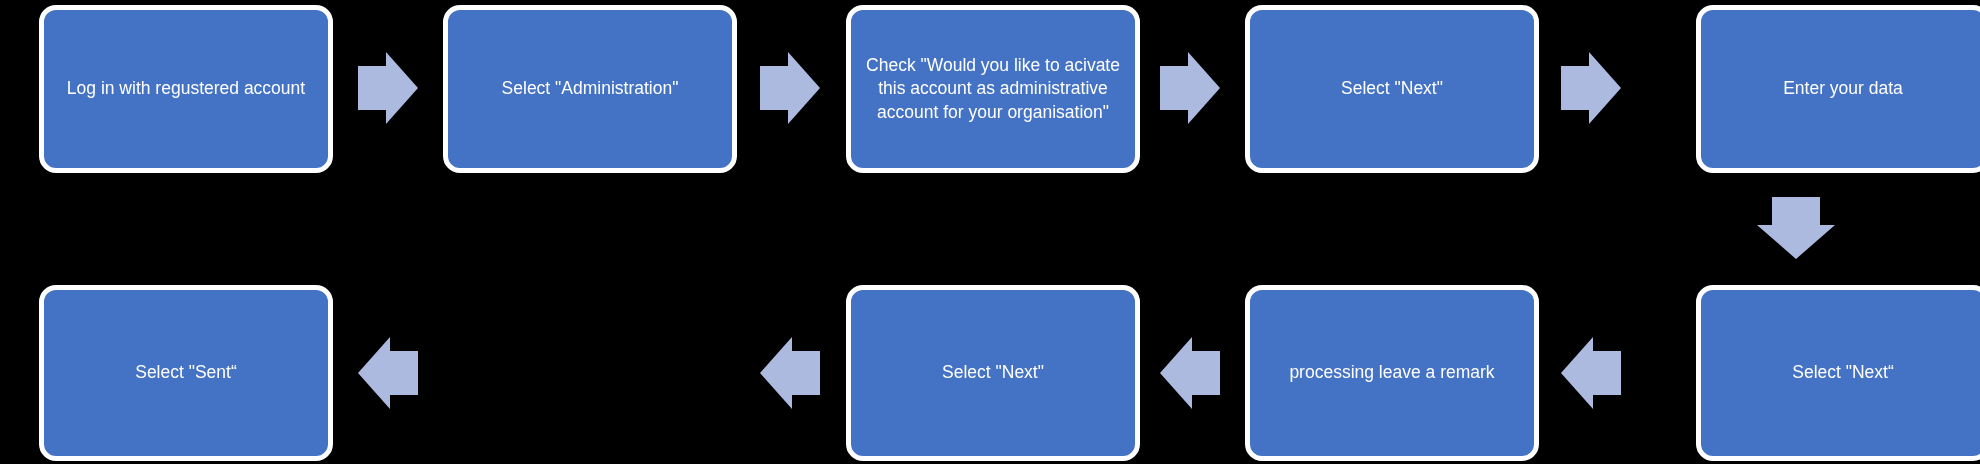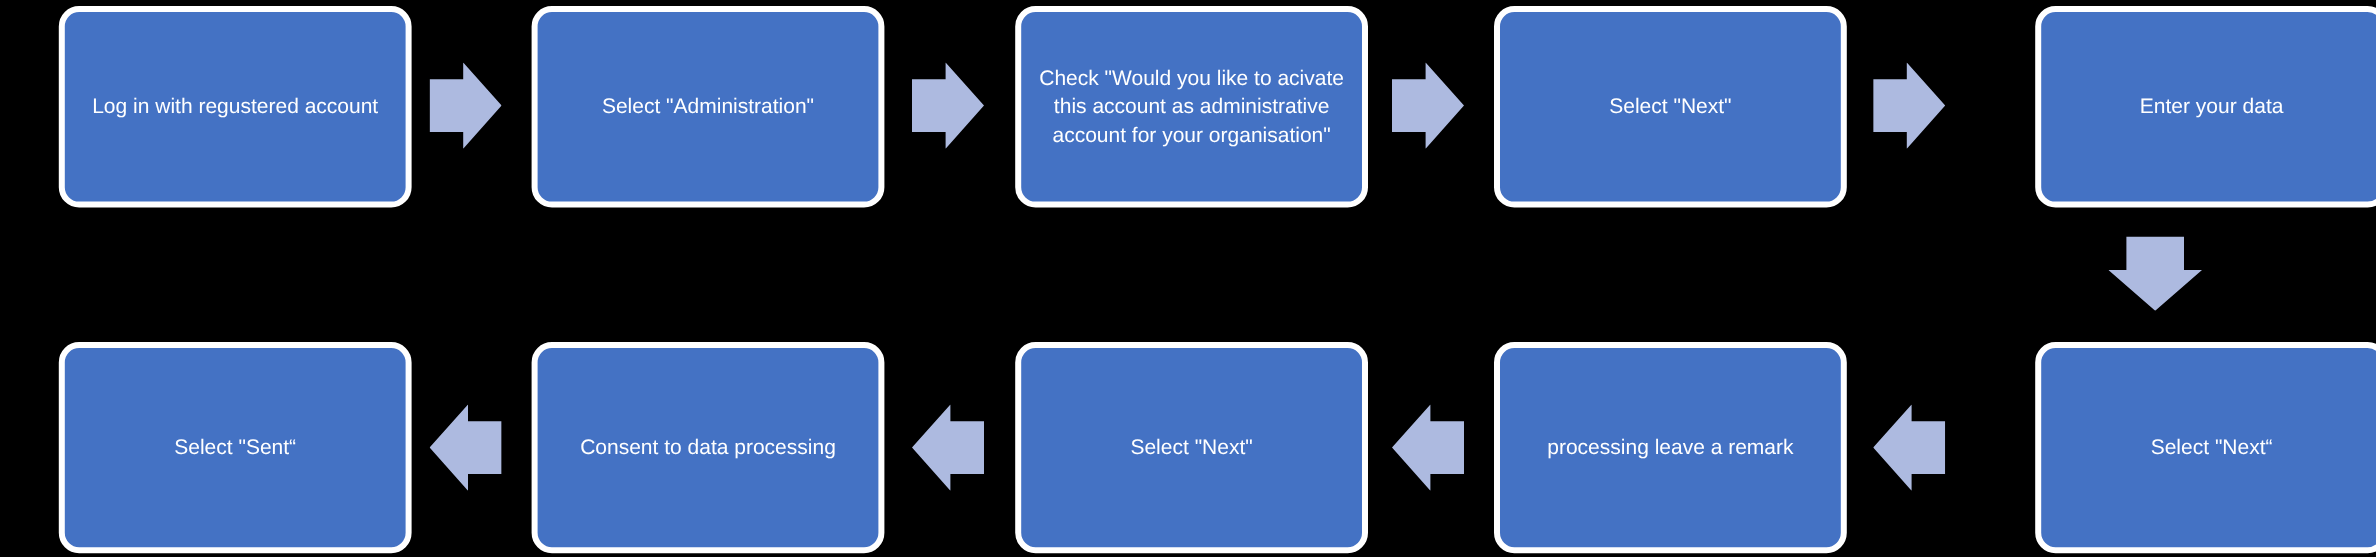--- a/index.html
+++ b/index.html
@@ -22,21 +22,21 @@
     display: flex;
     align-items: center;
     justify-content: center;
     text-align: center;
     font-size: 17.5px;
     line-height: 1.32;
     padding: 8px 13px;
   }
   .row1 { top: 5px;   height: 168px; }
   .row2 { top: 285px; height: 176px; }
-  .col1 { left: 49px; }
+  .col1 { left: 39px; }
   .col2 { left: 443px; }
   .col3 { left: 846px; }
   .col4 { left: 1245px; }
   .col5 { left: 1648px; margin-left: 48px; }
   .arrow { position: absolute; }
   .arrow svg { display: block; }
   .arrow polygon { fill: var(--arrow_fill, #ADBAE0); }
   .ar-row1 { top: 52px; }
   .ar-row2 { top: 337px; }
   .ag1 { left: 358px; }
@@ -67,23 +67,20 @@
   </div>
 
   <div class="box row2 col5">
     <span>Select "Next“</span>
   </div>
   <div class="box row2 col4">
     <span>processing leave a remark</span>
   </div>
   <div class="box row2 col3">
     <span>Select "Next"</span>
-  </div>
-  <div class="box row2 col2">
-    <span>Consent to data processing</span>
   </div>
   <div class="box row2 col1">
     <span>Select "Sent“</span>
   </div>
 
   <div class="arrow ar-row1 ag1">
     <svg width="60" height="72" viewBox="0 0 60 72">
         <polygon points="0,14 28,14 28,0 60,36 28,72 28,58 0,58"></polygon>
       </svg>
   </div>

